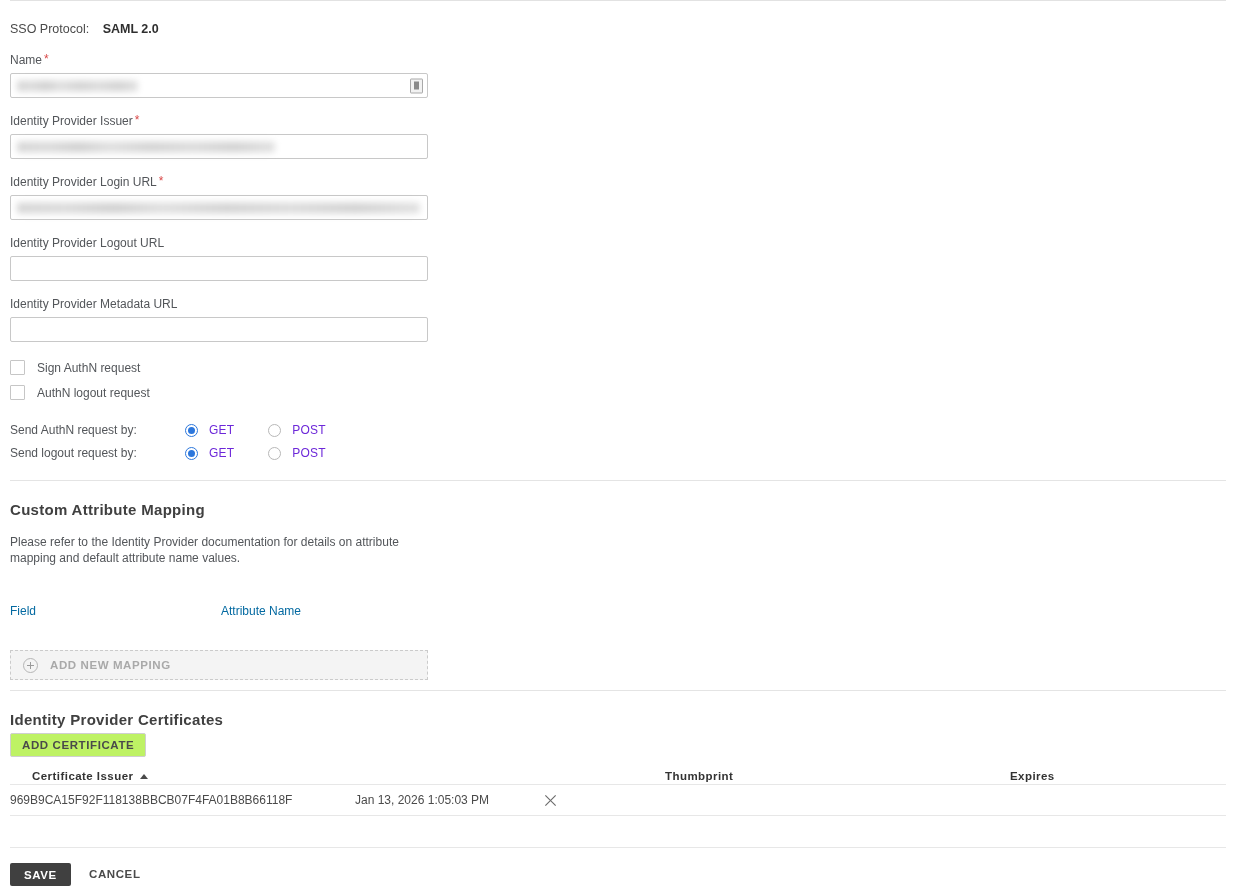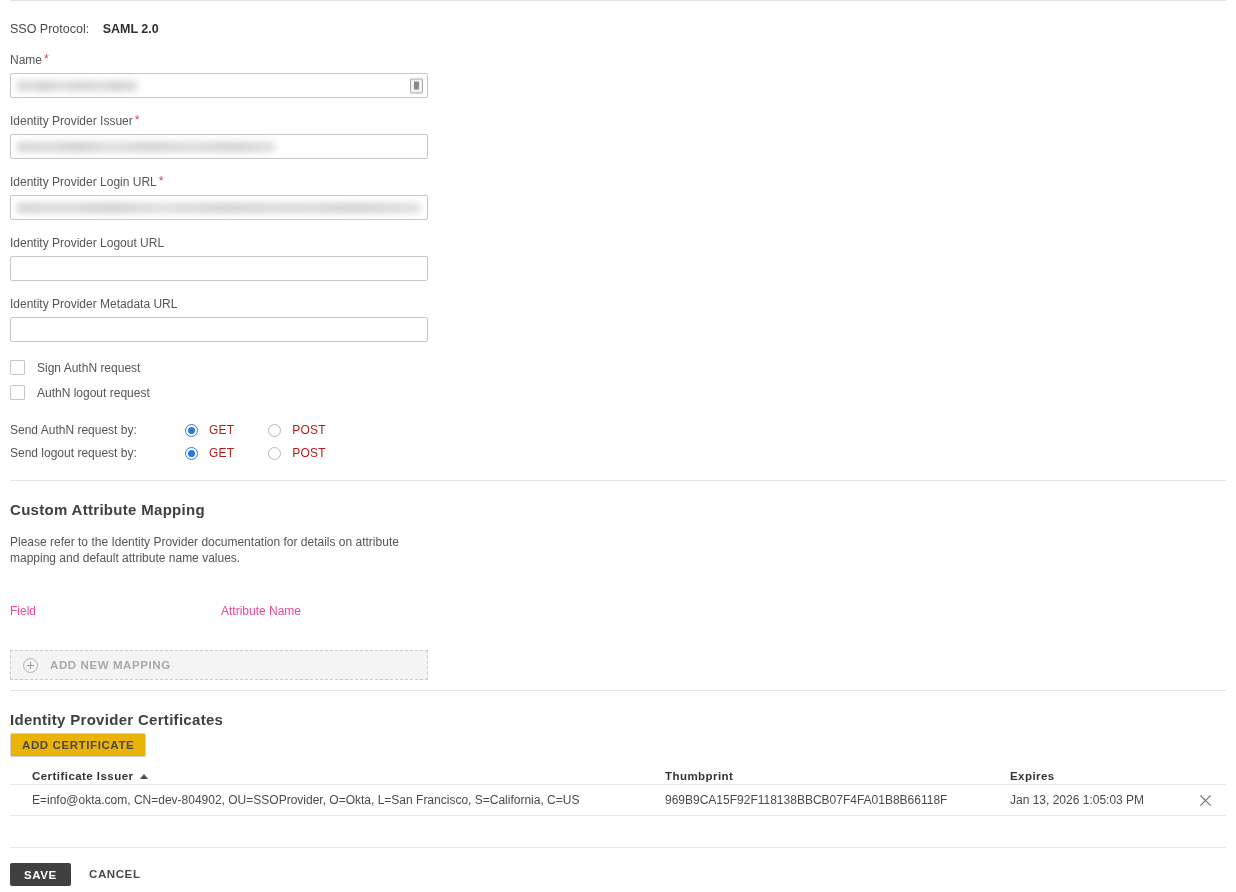--- a/index.html
+++ b/index.html
@@ -173,21 +173,21 @@
     content: "";
     position: absolute;
     left: 2px; top: 2px;
     width: 7px; height: 7px;
     border-radius: 50%;
     background: #2c77dc;
   }
   .radio-opt span {
     margin-left: 11px;
     font-size: 12px;
-    color: #b91c1c;
+    color: #6d28d9;
     letter-spacing: .2px;
     white-space: nowrap;
   }
 
   
   .divider {
     position: absolute;
     left: 10px;
     width: 1216px;
     height: 1px;
@@ -210,21 +210,21 @@
     width: 400px;
     font-size: 12px;
     color: #53565a;
     line-height: 16px;
   }
 
   
   .map-head {
     position: absolute;
     font-size: 12px;
-    color: #ec4899;
+    color: #0369a1;
     white-space: nowrap;
   }
   .add-mapping {
     position: absolute;
     left: 10px;
     width: 418px;
     height: 30px;
     border: 1px dashed #cbcbcb;
     background: #f4f4f4;
     display: flex;
@@ -253,21 +253,21 @@
     letter-spacing: .6px;
     white-space: nowrap;
   }
 
   
   .btn-outline {
     position: absolute;
     left: 10px;
     height: 24px;
     padding: 0 11px;
-    background: #eab308;
+    background: #bef264;
     border: 1px solid #cfcfcf;
     border-radius: 2px;
     font-family: "Liberation Sans", sans-serif;
     font-size: 11.5px;
     font-weight: bold;
     letter-spacing: .6px;
     color: #4a4a4a;
     cursor: pointer;
     white-space: nowrap;
   }
@@ -483,21 +483,20 @@
     <div class="cert-header-row">
       <div class="th col-issuer">
         <span>Certificate Issuer</span><span class="sort-caret"></span>
       </div>
       <div class="th col-thumb">Thumbprint</div>
       <div class="th col-expires">Expires</div>
       <div class="th col-action"></div>
     </div>
 
     <div class="cert-row">
-      <div class="td col-issuer">E=info@okta.com, CN=dev-804902, OU=SSOProvider, O=Okta, L=San Francisco, S=California, C=US</div>
       <div class="td col-thumb">969B9CA15F92F118138BBCB07F4FA01B8B66118F</div>
       <div class="td col-expires">Jan 13, 2026 1:05:03 PM</div>
       <div class="td col-action">
         <svg class="x-icon" viewBox="0 0 16 16">
           <line x1="2.5" y1="2.5" x2="13.5" y2="13.5" stroke="#6b6b6b" stroke-width="1.2"></line>
           <line x1="13.5" y1="2.5" x2="2.5" y2="13.5" stroke="#6b6b6b" stroke-width="1.2"></line>
         </svg>
       </div>
     </div>
   </div>

